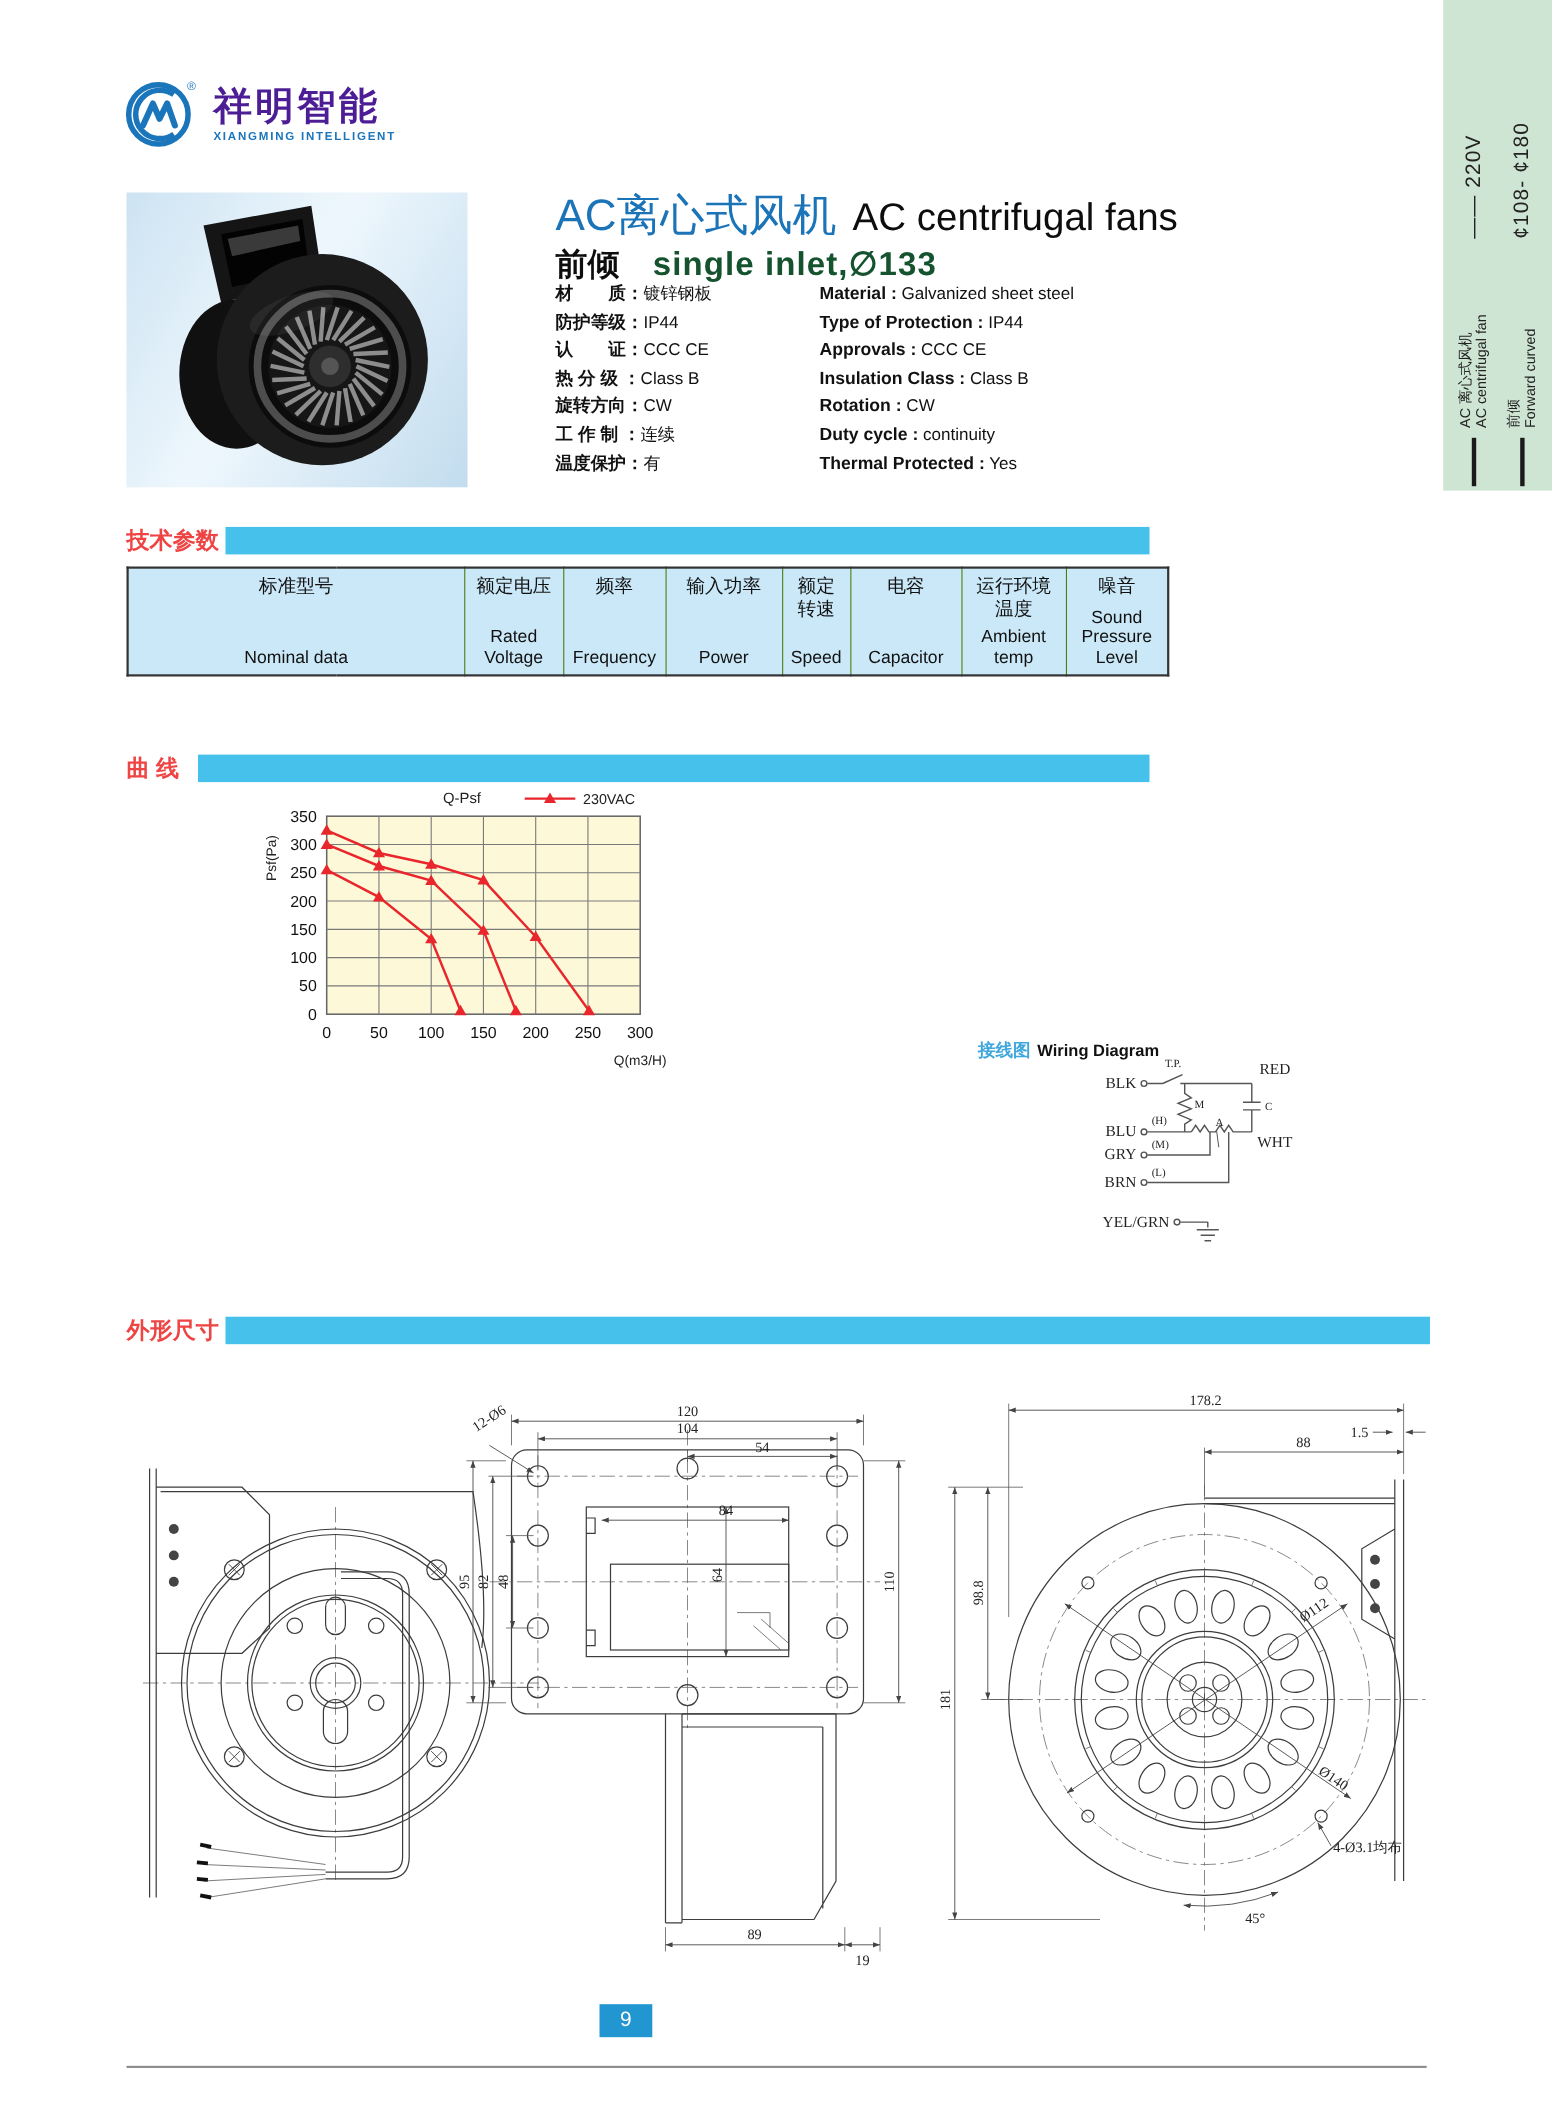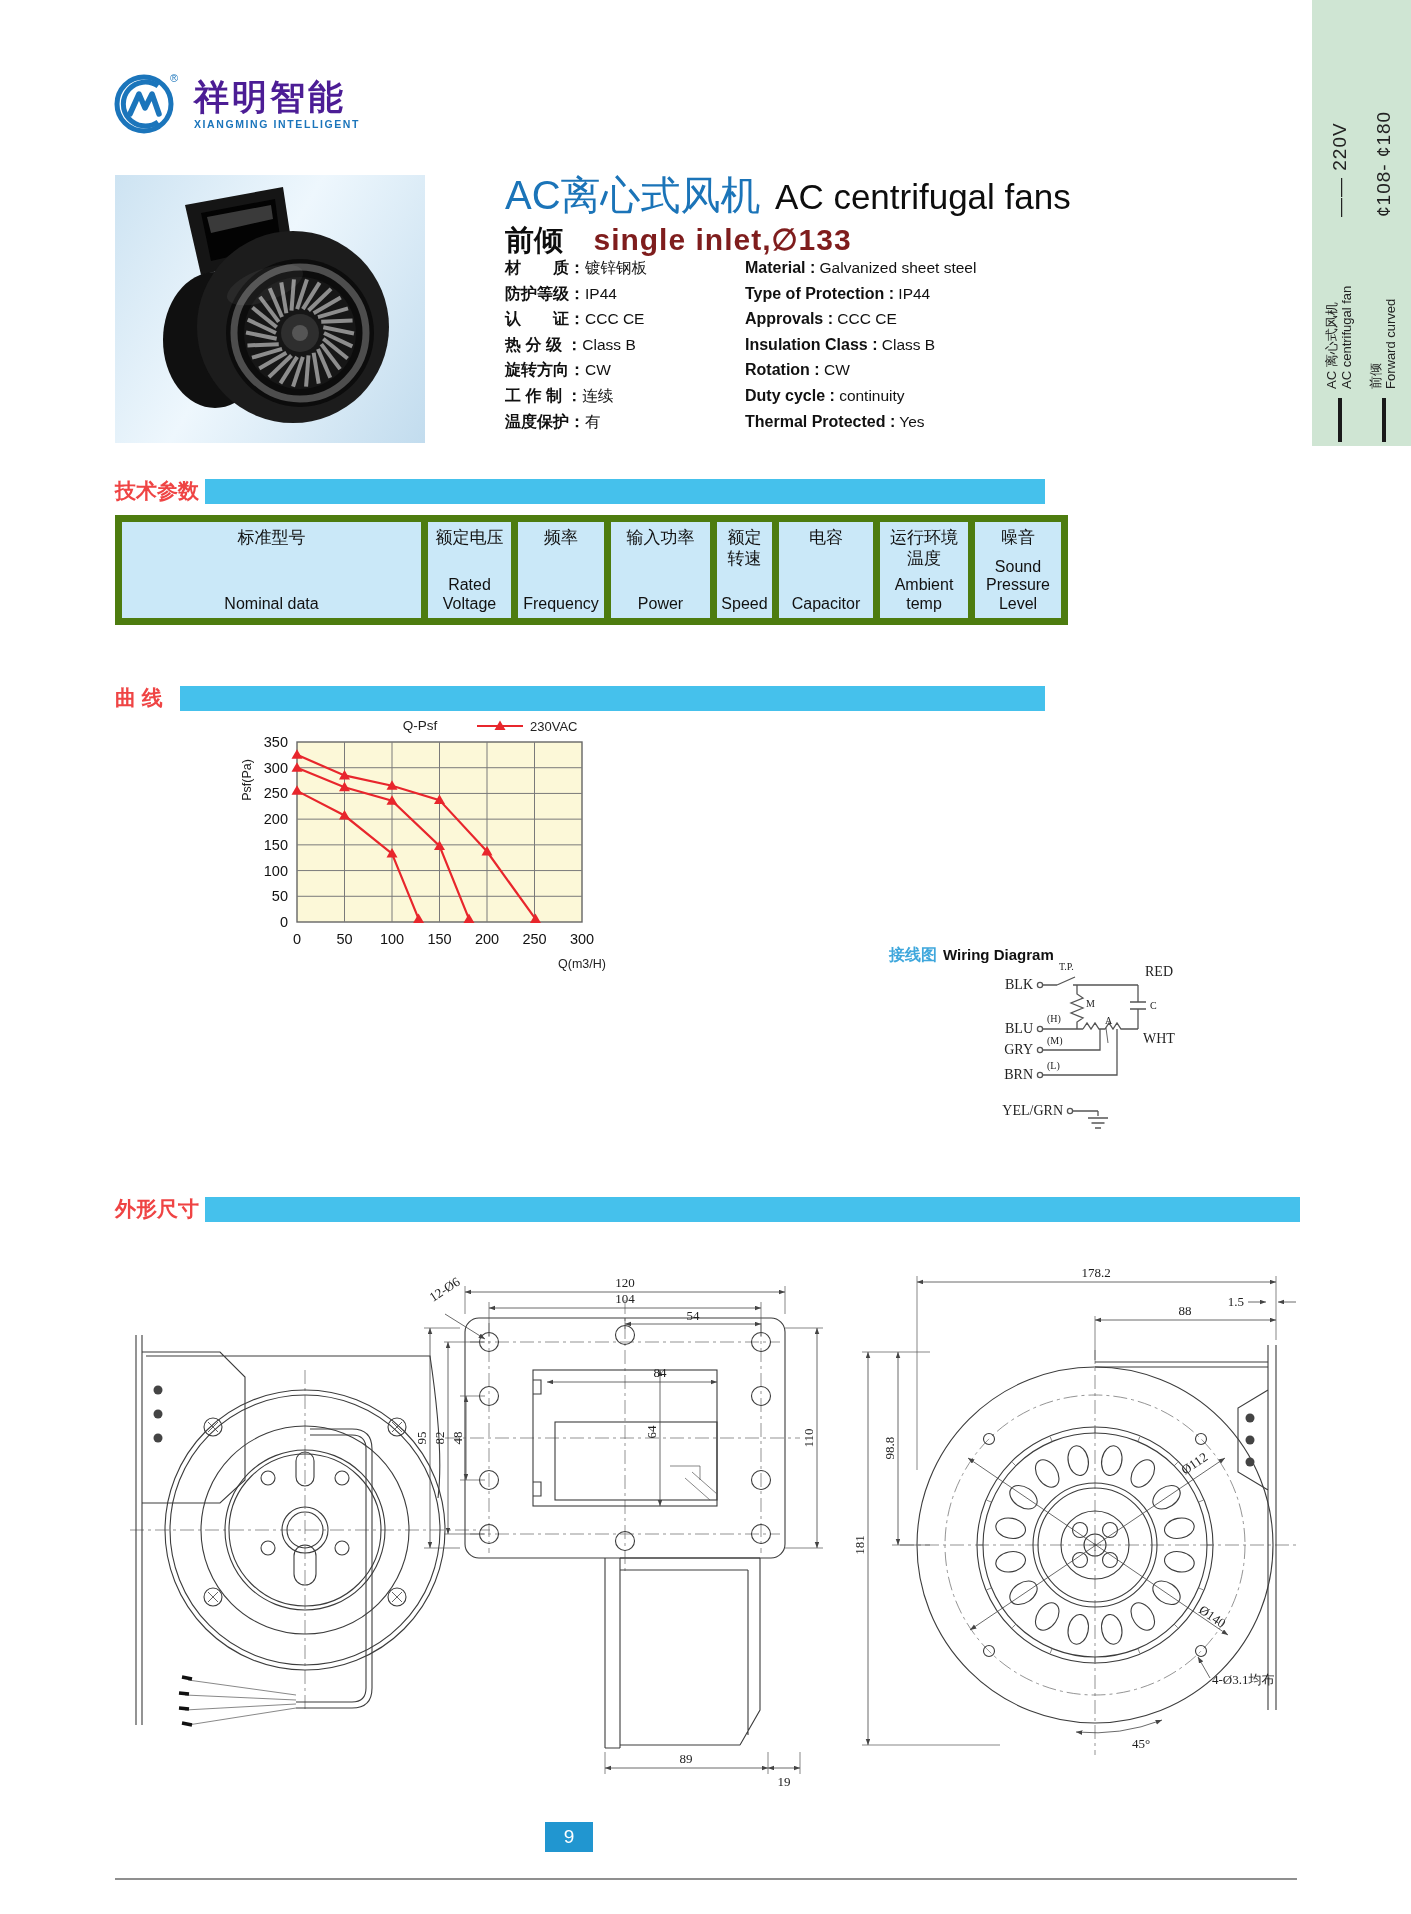--- a/index.html
+++ b/index.html
@@ -19,32 +19,32 @@
   .logo-text-en{font-size:10.5px;color:#1b75bb;letter-spacing:1.6px;font-weight:bold;margin-top:4px;}
   
   .photo{left:115px;top:175px;width:310px;height:268px;
          background:linear-gradient(120deg,#cde3f2 0%,#eef7fd 45%,#c2dcee 100%);}
   
   .title-line{left:505px;top:168px;white-space:nowrap;}
   .title-zh{font-size:40px;font-weight:normal;color:#1b74b8;}
   .title-en{font-size:35px;color:#0d0d0d;margin-left:10px;}
   .sub-line{left:505px;top:221px;white-space:nowrap;}
   .sub-zh{font-size:29px;font-weight:bold;color:#0d0d0d;}
-  .sub-en{font-size:30px;font-weight:bold;color:#7f1d1d;margin-left:26px;letter-spacing:1px;}
+  .sub-en{font-size:30px;font-weight:bold;color:#14532d;margin-left:26px;letter-spacing:1px;}
   
   .spec-col{top:255px;font-size:15.5px;line-height:25.6px;white-space:nowrap;}
   .spec-zh{left:505px;}
   .spec-en{left:745px;}
   .spec-col b{font-size:16px;}
   
   .sec-title{font-size:21px;font-weight:bold;color:#ef4444;}
   .sec-bar{height:25px;background:#45c1ec;}
   
   .spec-table{border-collapse:collapse;table-layout:fixed;width:946px;border:2px solid #333;}
-  .spec-table th,.spec-table td{border:7px solid #4d7c0f;text-align:center;padding:0 2px;margin-left:36px;}
+  .spec-table th,.spec-table td{border:1px solid #4d7c0f;text-align:center;padding:0 2px;margin-left:36px;}
   .spec-table th{background:#cae8f8;font-weight:normal;}
   .thg{height:96px;vertical-align:middle;}
   .thg .inner{display:flex;flex-direction:column;justify-content:space-between;height:86px;padding:5px 0;}
   .th-zh{font-size:17px;white-space:pre-line;line-height:1.25;}
   .th-en{font-size:16px;white-space:pre-line;line-height:1.15;}
   .sub-th{height:33px;font-size:15px;}
   .data-td{height:46px;font-size:16.5px;}
   .td-model{font-size:14px;}
   .td-rpm{font-size:12.5px;text-align:left !important;padding-left:4px !important;line-height:1.15;}
   

